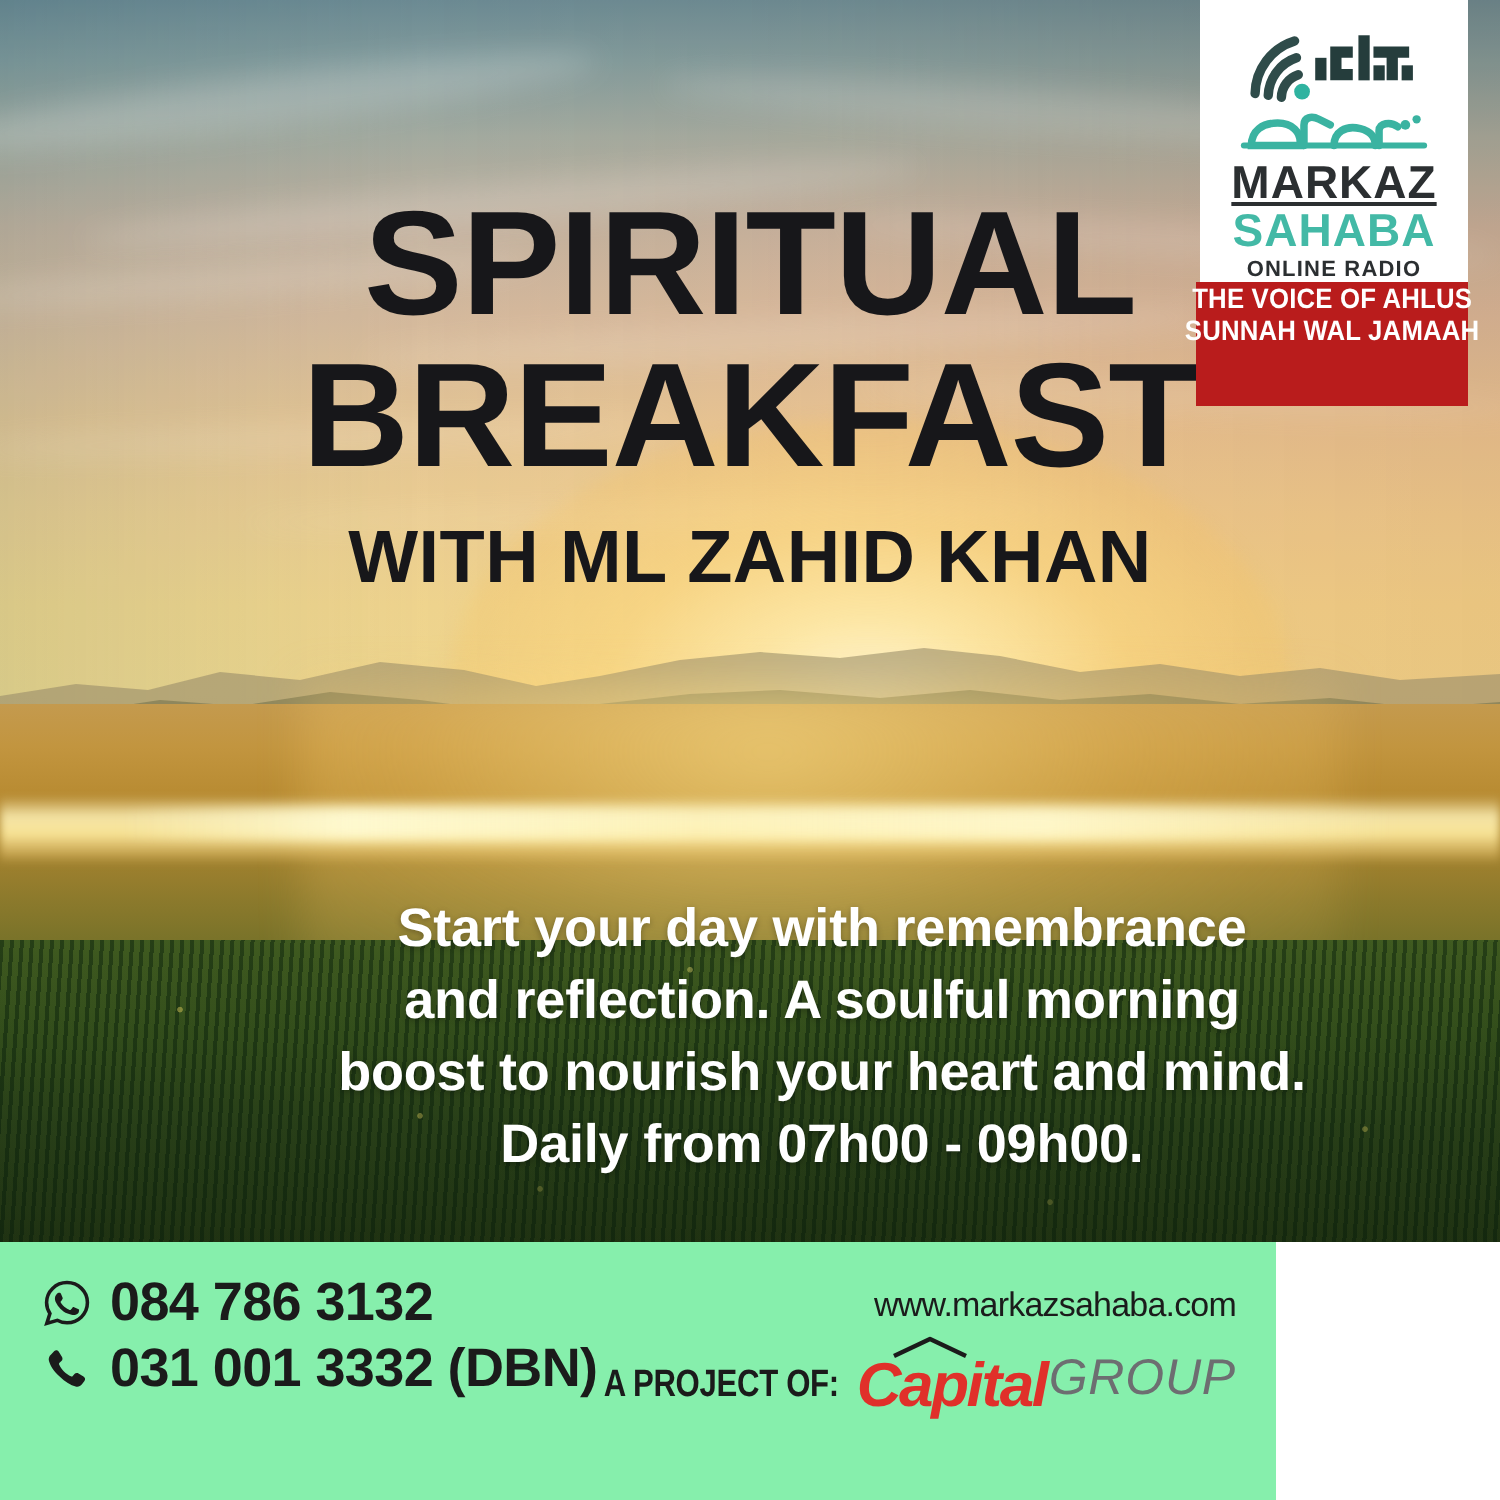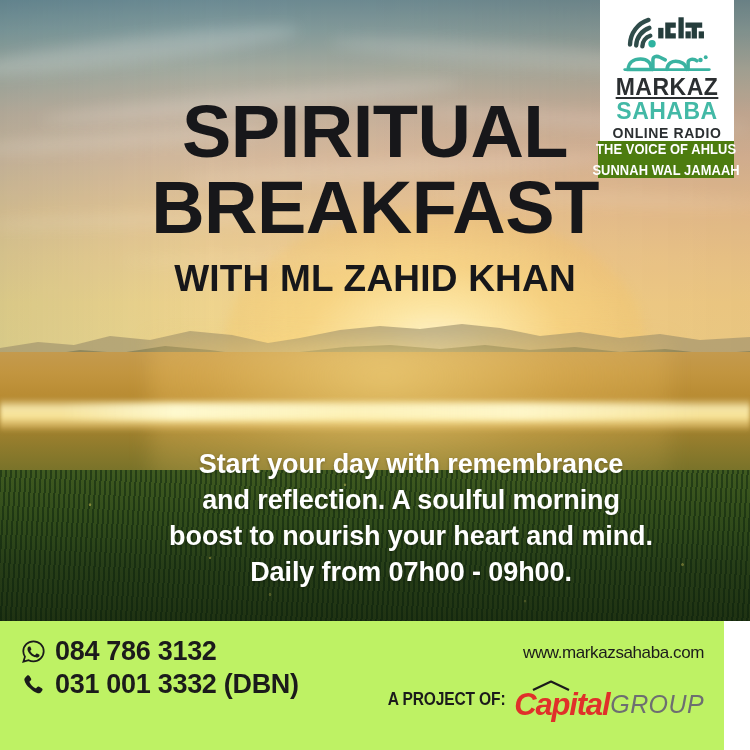--- a/index.html
+++ b/index.html
@@ -286,57 +286,57 @@
     text-decoration: underline;
   }
   .logo-sahaba {
     font-size: 23px;
     font-weight: 700;
     letter-spacing: 0.5px;
     color: #43b9a6;
     line-height: 1.05;
   }
   .logo-online {
-    font-size: 14px;
+    font-size: 11px;
     font-weight: 700;
     letter-spacing: 0.6px;
     color: #2b2f31;
     margin-top: 2px;
   }
   .logo-banner {
     position: absolute;
     left: 598px;
     top: 141px;
     width: 136px;
-    height: 37px;
-    background: #4d7c0f;
+    height: 62px;
+    background: #b91c1c;
     z-index: 8;
     display: flex;
     flex-direction: column;
     align-items: center;
-    justify-content: space-between;
+    justify-content: flex-start;
   }
   .logo-banner div {
     color: #ffffff;
     font-size: 14px;
     font-weight: 700;
     letter-spacing: 0.1px;
     line-height: 1.15;
     transform: scaleX(0.92);
     white-space: nowrap;
   }
 
   
   .footer {
     position: absolute;
     left: 0;
     top: 621px;
-    width: 724px;
+    width: 638px;
     height: 129px;
-    background: #bef264;
+    background: #86efac;
   }
   .contacts {
     position: absolute;
     left: 18px;
     top: 14px;
   }
   .contact-row {
     display: flex;
     align-items: center;
     height: 33px;
@@ -383,22 +383,21 @@
     font-weight: 700;
     color: #1b1b1b;
     letter-spacing: -0.2px;
     transform: scaleX(0.82);
     transform-origin: right center;
     white-space: nowrap;
   }
   .capital-logo {
     position: relative;
     display: flex;
-    align-items: center;
-    margin-top: 12px;
+    align-items: flex-start;
   }
   .capital-roof {
     position: absolute;
     left: 17px;
     top: -9px;
     width: 40px;
     height: 11px;
   }
   .capital-word {
     font-size: 31px;

